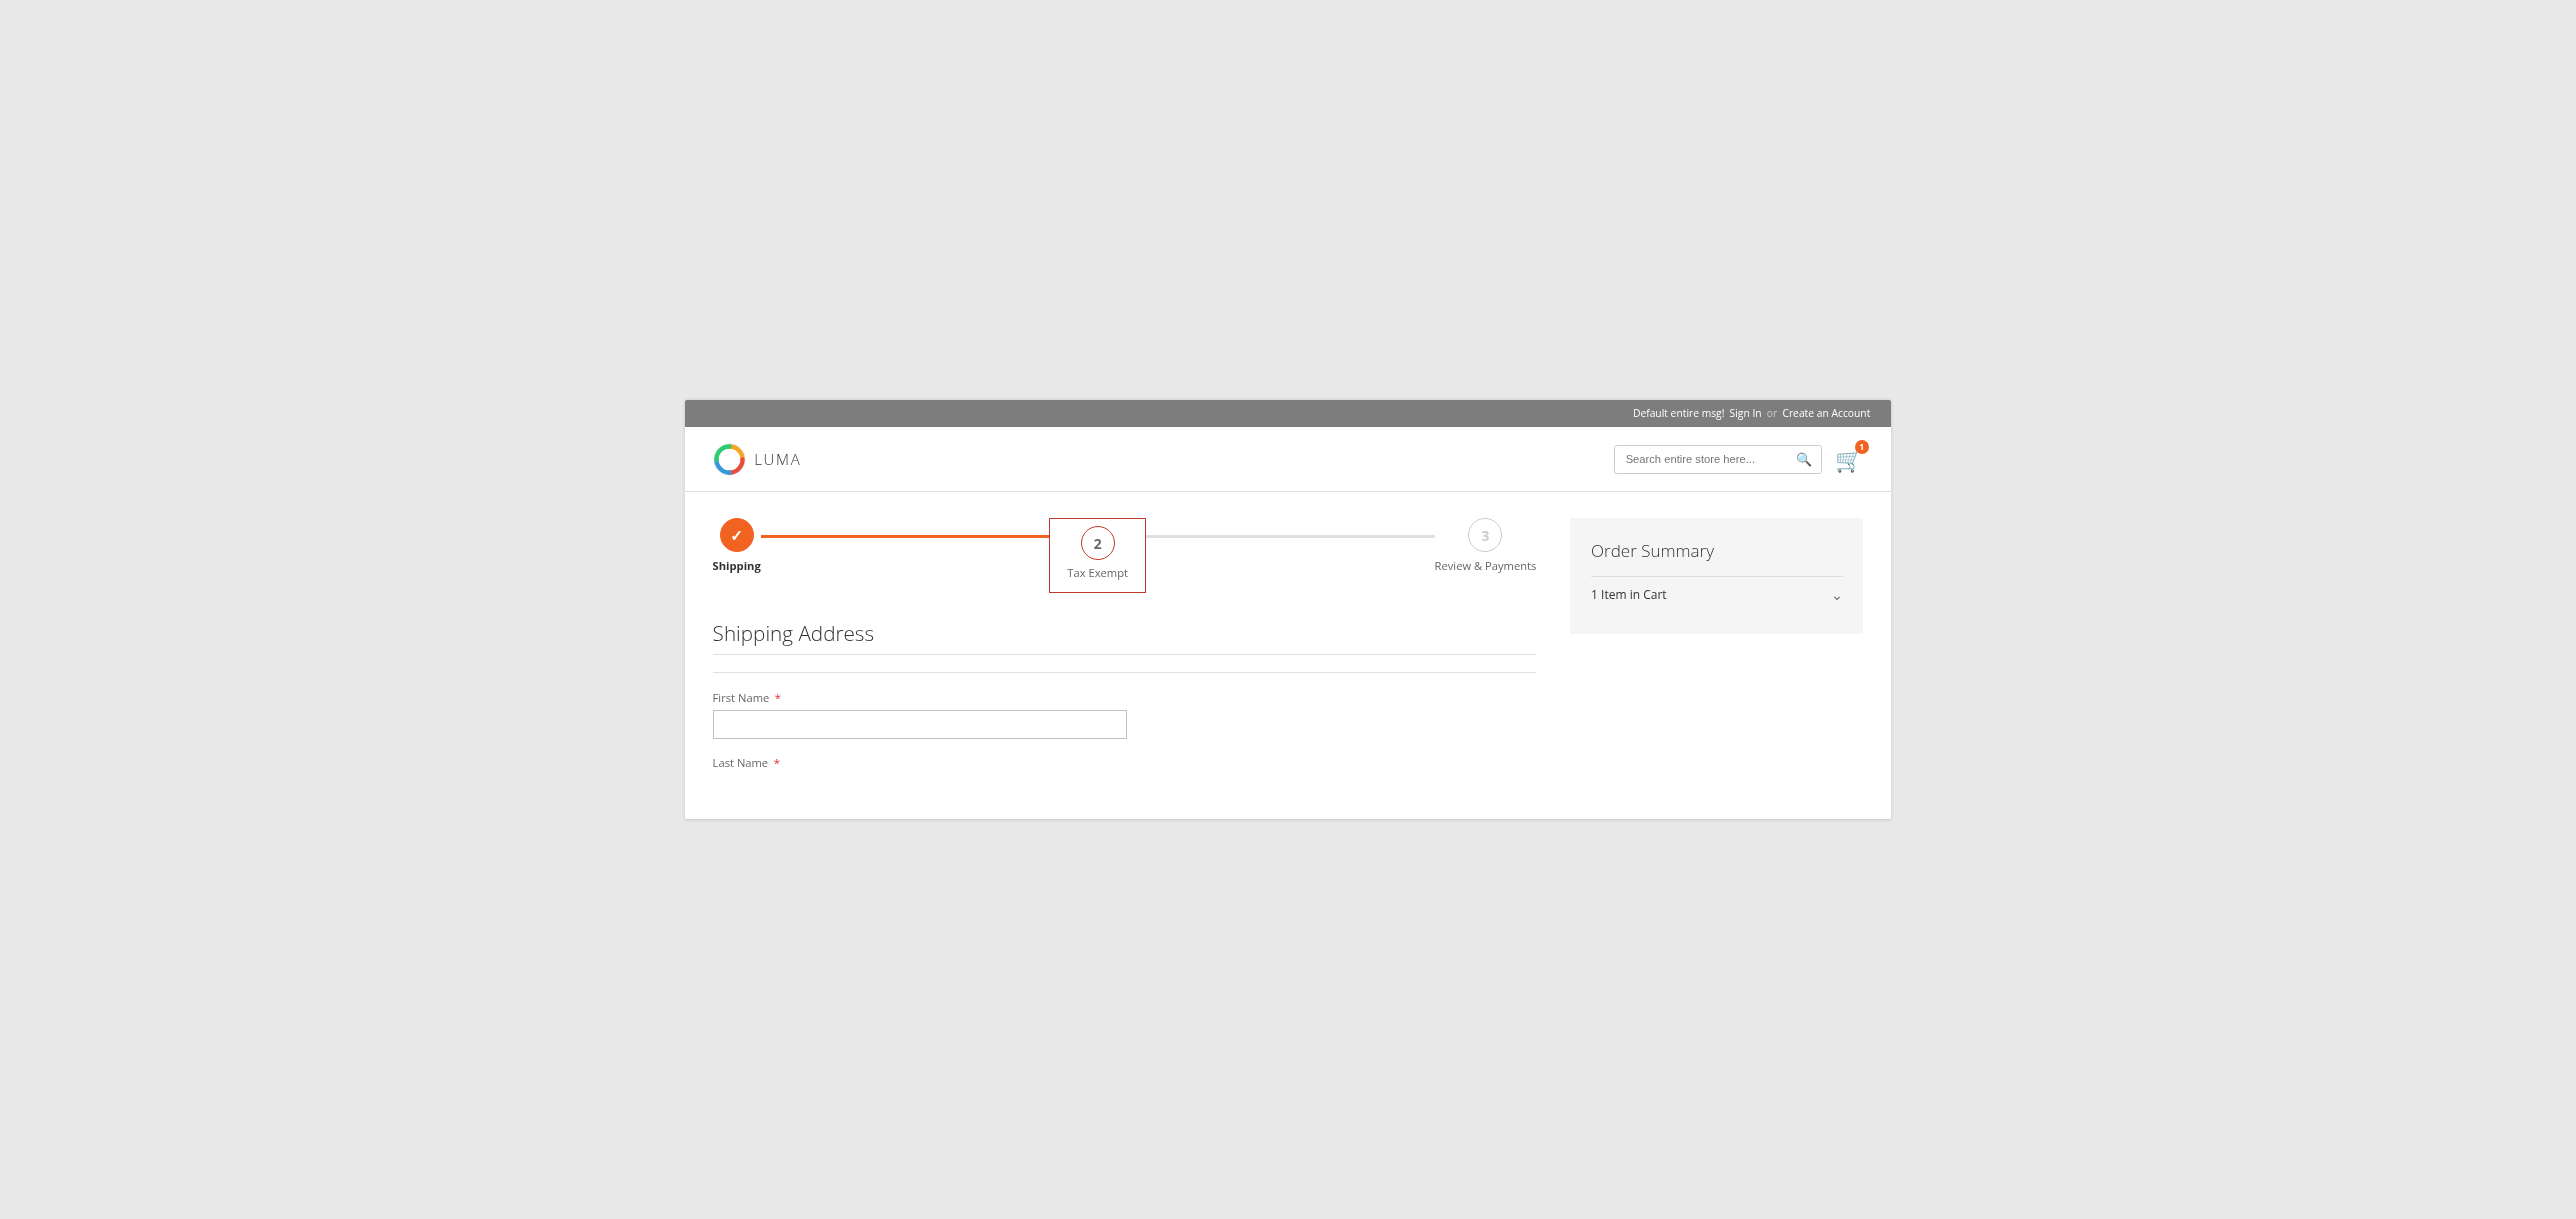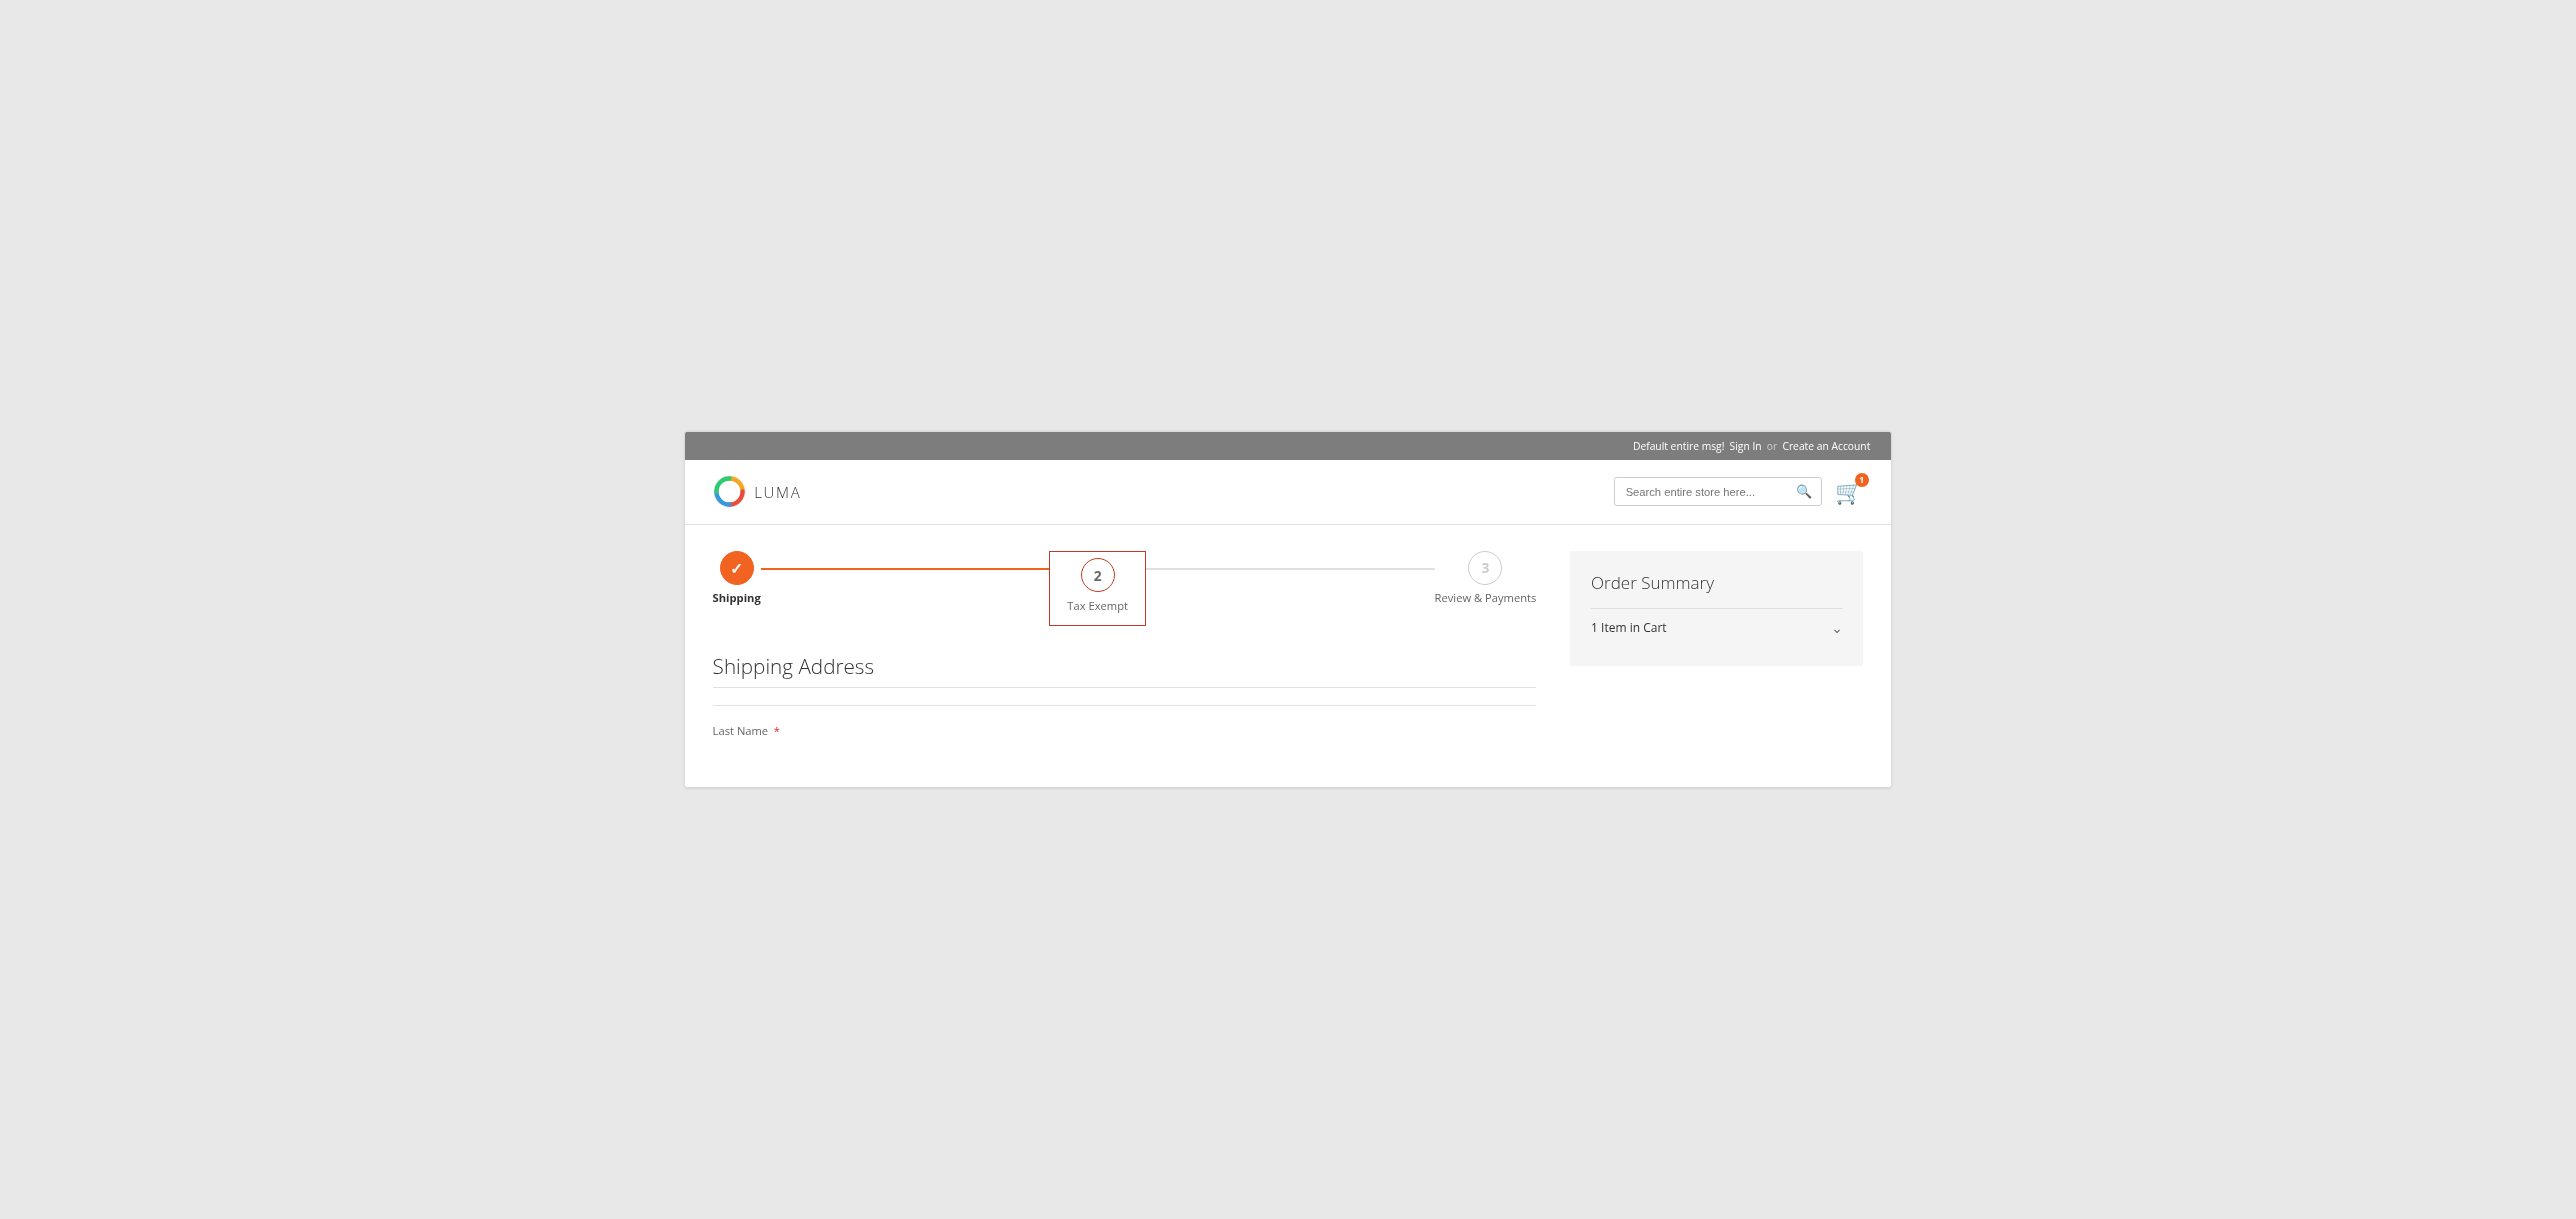--- a/index.html
+++ b/index.html
@@ -390,20 +390,27 @@
       </div>
 
       
       <h2 class="section-title">Shipping Address</h2>
 
       
 
       <hr class="form-divider">
 
       
+      <div class="form-group">
+        <label>
+          <span>First Name</span>
+          <span class="required">*</span>
+        </label>
+        <input type="text" style="">
+      </div>
 
       
       <div class="form-group">
         <label>
           <span>Last Name</span>
           <span class="required">*</span>
         </label>
       </div>
 
     </div>

